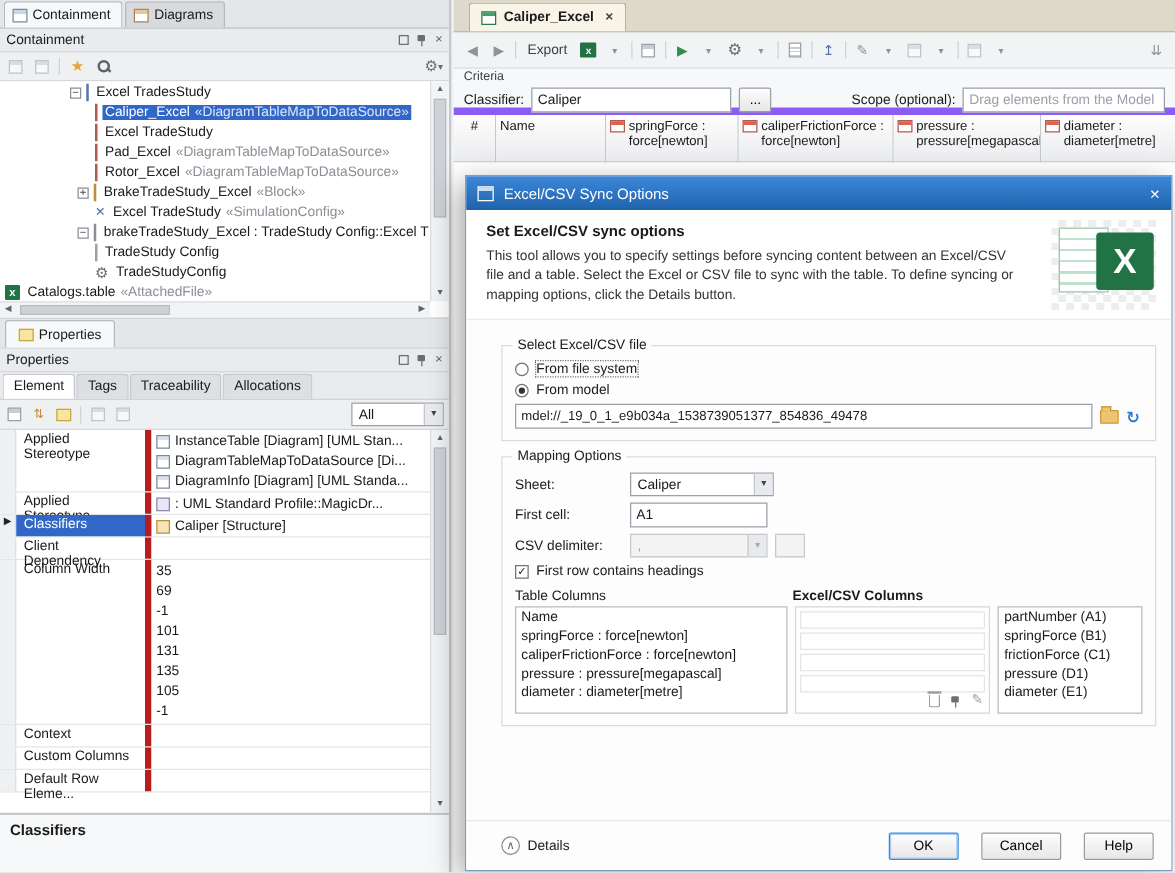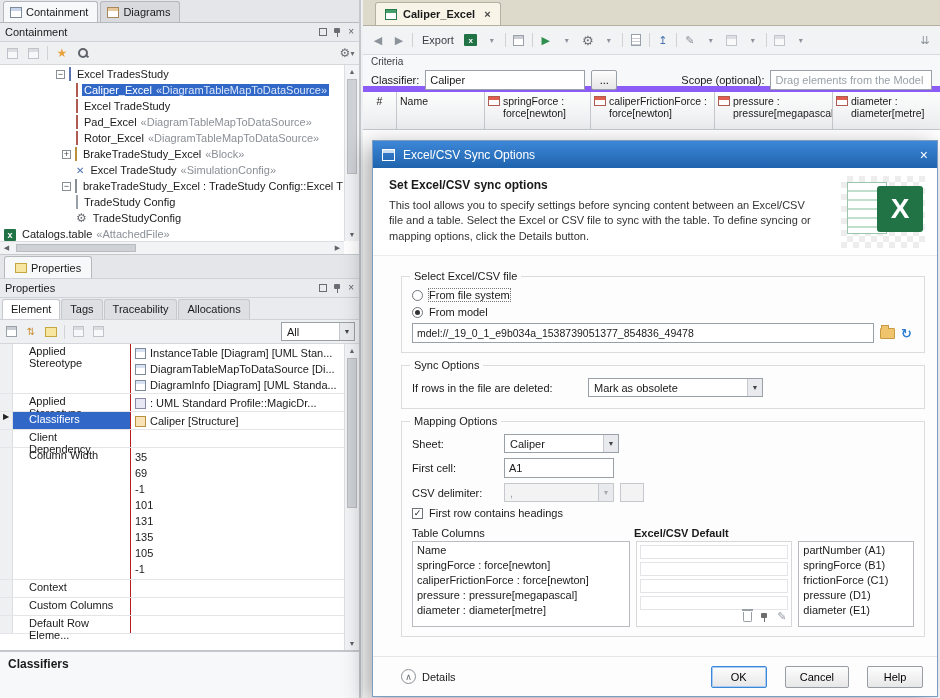--- a/index.html
+++ b/index.html
@@ -64,21 +64,21 @@
 .ptab.active{background:#fff}
 .ptoolbar{height:24px;background:#eff0f2;border-bottom:1px solid #d5d7da;display:flex;align-items:center;gap:6px;padding:0 4px;flex:none}
 .note{width:12px;height:10px;background:#f6e6a2;border:1px solid #c2a83e}
 .combo{height:19px;border:1px solid #9aa0a8;background:#fff;display:flex;align-items:center;padding-left:5px;font-size:11px}
 .combo .ca{margin-left:auto;width:15px;height:100%;background:#e8eaed;border-left:1px solid #c5c8cc;display:flex;align-items:center;justify-content:center;font-size:7px;color:#444;flex:none}
 .combo.all{width:74px}
 .pgrid-wrap{position:relative;flex:1;background:#fff}
 .pgrid{position:absolute;left:0;top:0;right:15px;bottom:0;overflow:hidden}
 .prow{display:flex;border-bottom:1px solid #e4e5e8}
 .pgut{width:13px;background:#eff0f2;border-right:1px solid #dcdee1;flex:none;display:flex;justify-content:center;font-size:8px;color:#222}
-.pl{width:118px;padding:1px 16px;border-right:1px solid #b91c1c;flex:none}
+.pl{width:108px;padding:1px 6px;border-right:5px solid #b91c1c;flex:none}
 .pl.sel{background:#3168c8;color:#fff}
 .pv{flex:1;padding:1px 4px;overflow:hidden}
 .vline{display:flex;align-items:center;gap:4px;height:16px;white-space:nowrap}
 .mi{width:11px;height:11px;border:1px solid #9aa0a8;background:#fff;flex:none}
 .mi.st{background:linear-gradient(#d9e2f2 0 3px,#fff 3px);border-color:#7d8a9a}
 .mi.block{background:#f7e3b5;border-color:#b8913f}
 .mi.prof{background:#e8e8f4;border-color:#8a8aa8}
 .pvs{position:absolute;right:0;top:0;bottom:0;width:15px;background:#f2f3f5;border-left:1px solid #dcdee1}
 .pfooter{height:48px;border-top:2px solid #c4c7cc;background:#f7f8f9;padding:5px 8px;flex:none}
 .pfooter b{font-size:12px}
@@ -569,30 +569,20 @@
           <span class="radio on"></span>
           <span>From model</span>
         </div>
         <div class="frow" style="margin-bottom:0">
           <input class="txt file-input" value="mdel://_19_0_1_e9b034a_1538739051377_854836_49478" style="">
           <span class="folder"></span>
           <span class="refresh">↻</span>
         </div>
       </div>
 
-      <div class="group">
-        <span class="gtitle">Sync Options</span>
-        <div class="frow" style="margin-bottom:2px">
-          <span class="lab170">If rows in the file are deleted:</span>
-          <div class="combo w175">
-            <span>Mark as obsolete</span>
-            <span class="ca">▼</span>
-          </div>
-        </div>
-      </div>
 
       <div class="group">
         <span class="gtitle">Mapping Options</span>
         <div class="frow">
           <span class="lab90">Sheet:</span>
           <div class="combo w115">
             <span>Caliper</span>
             <span class="ca">▼</span>
           </div>
         </div>
@@ -608,21 +598,21 @@
           </div>
           <span class="minibox"></span>
         </div>
         <div class="frow">
           <span class="check">✓</span>
           <span>First row contains headings</span>
         </div>
 
         <div class="maphead">
           <span class="h1">Table Columns</span>
-          <span class="h3">Excel/CSV Default</span>
+          <span class="h3">Excel/CSV Columns</span>
         </div>
         <div class="maprow">
           <div class="list l-table">
             <div class="li">Name</div>
             <div class="li">springForce : force[newton]</div>
             <div class="li">caliperFrictionForce : force[newton]</div>
             <div class="li">pressure : pressure[megapascal]</div>
             <div class="li">diameter : diameter[metre]</div>
           </div>
           <div class="slots">

